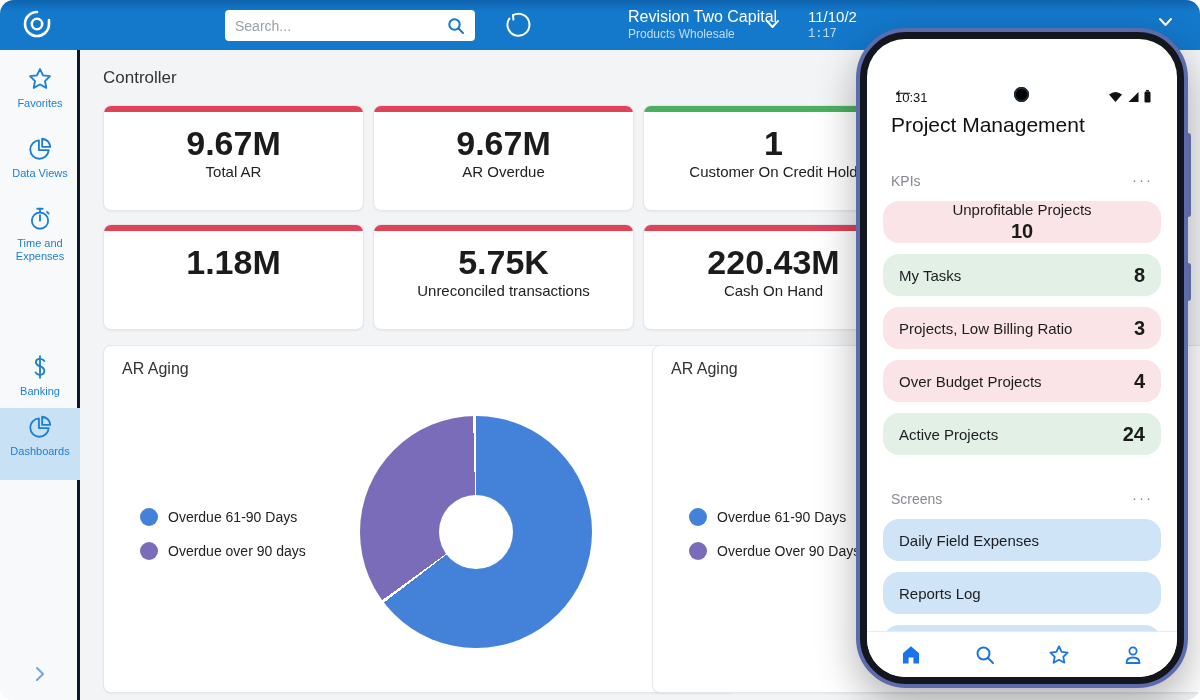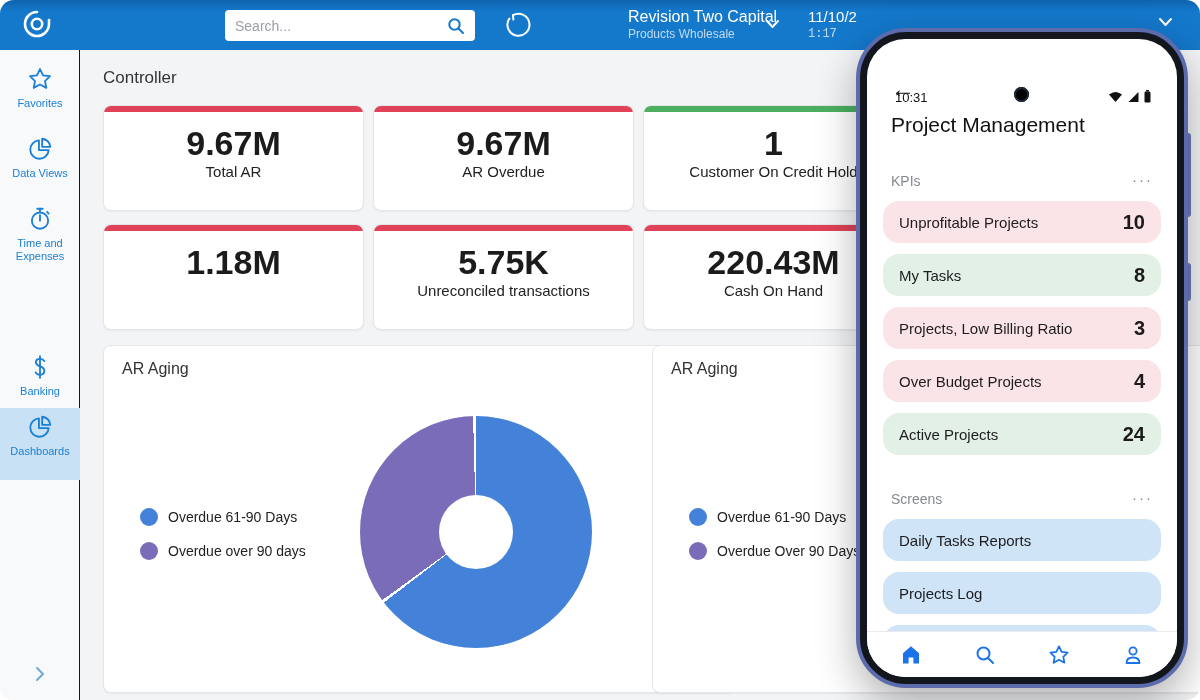--- a/index.html
+++ b/index.html
@@ -18,21 +18,21 @@
   .tb-icon { position:absolute; top:12px; }
   .company { position:absolute; left:628px; top:7px; color:#fff; line-height:1.25; cursor:pointer; }
   .company .c-name { font-size:16px; }
   .company .c-sub { font-size:12px; color:rgba(255,255,255,.72); }
   .datetime { position:absolute; left:808px; top:7px; color:#fff; line-height:1.3; }
   .datetime .d-date { font-size:15px; }
   .datetime .d-time { font-size:12px; color:rgba(255,255,255,.72);font-family:Liberation Mono, monospace; }
 
   
   .sidebar { position:absolute; left:0; top:50px; width:80px; height:650px; background:#f7f9fb;
-             border-right:1px solid #0f172a; z-index:2; }
+             border-right:3px solid #0f172a; z-index:2; }
   .side-item { position:absolute; left:0; width:80px; display:flex; flex-direction:column; align-items:center;
                gap:5px; cursor:pointer; padding-top:6px; }
   .side-item .lbl { font-size:11px; color:#1b7fd4; text-align:center; line-height:1.2; }
   .side-item.active { background:#c9e1f4; height:72px; }
   .side-chevron { position:absolute; left:0; bottom:14px; width:80px; text-align:center; color:#6fa9d8; cursor:pointer; }
 
   
   .page-title { position:absolute; left:103px; top:68px; font-size:17px; color:#333; z-index:1; }
   .kpi-card { position:absolute; width:261px; height:106px; background:#fff; border:1px solid #e3e6ea;
               border-radius:8px; box-shadow:0 1px 2px rgba(0,0,0,.05); overflow:hidden; cursor:pointer; z-index:1; }
@@ -259,21 +259,21 @@
             </svg>
           </span>
         </div>
 
         <div class="p-back">←</div>
         <div class="p-title">Project Management</div>
 
         <div class="p-section" style="top:134px;">KPIs</div>
         <div class="p-dots" style="top:132px;">···</div>
 
-        <div class="p-row tone-red" style="top:162px;">
+        <div class="p-row tone-red" style="top:162px;flex-direction:column;">
           <span class="r-label">Unprofitable Projects</span>
           <span class="r-value">10</span>
         </div>
         <div class="p-row tone-green" style="top:215px;">
           <span class="r-label">My Tasks</span>
           <span class="r-value">8</span>
         </div>
         <div class="p-row tone-red" style="top:268px;">
           <span class="r-label">Projects, Low Billing Ratio</span>
           <span class="r-value">3</span>
@@ -284,24 +284,24 @@
         </div>
         <div class="p-row tone-green" style="top:374px;">
           <span class="r-label">Active Projects</span>
           <span class="r-value">24</span>
         </div>
 
         <div class="p-section" style="top:452px;">Screens</div>
         <div class="p-dots" style="top:450px;">···</div>
 
         <div class="p-row tone-blue" style="top:480px;">
-          <span class="r-label">Daily Tasks Reports</span>
+          <span class="r-label">Daily Field Expenses</span>
         </div>
         <div class="p-row tone-blue" style="top:533px;">
-          <span class="r-label">Projects Log</span>
+          <span class="r-label">Reports Log</span>
         </div>
         <div class="p-row tone-blue" style="top:586px;">
           <span class="r-label"></span>
         </div>
 
         <div class="p-nav">
           <span class="nav-btn">
             <svg width="24" height="24" viewBox="0 0 24 24">
               <path d="M12 3.2 L4 10.2 L4 20.5 L9.6 20.5 L9.6 14.6 L14.4 14.6 L14.4 20.5 L20 20.5 L20 10.2 Z" fill="#1a73e8"></path>
             </svg>

